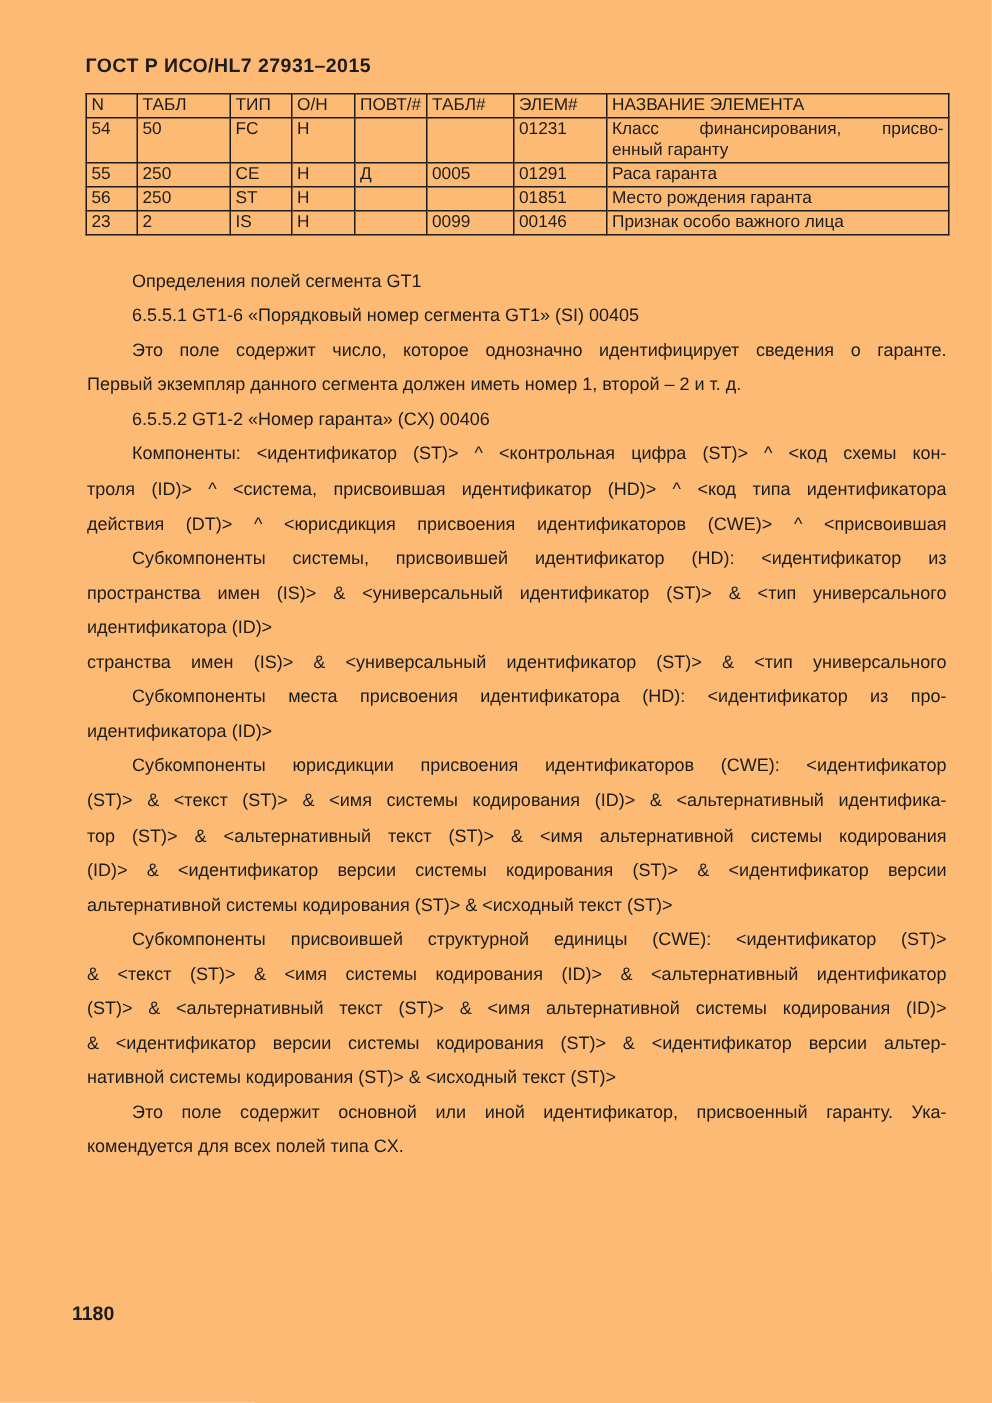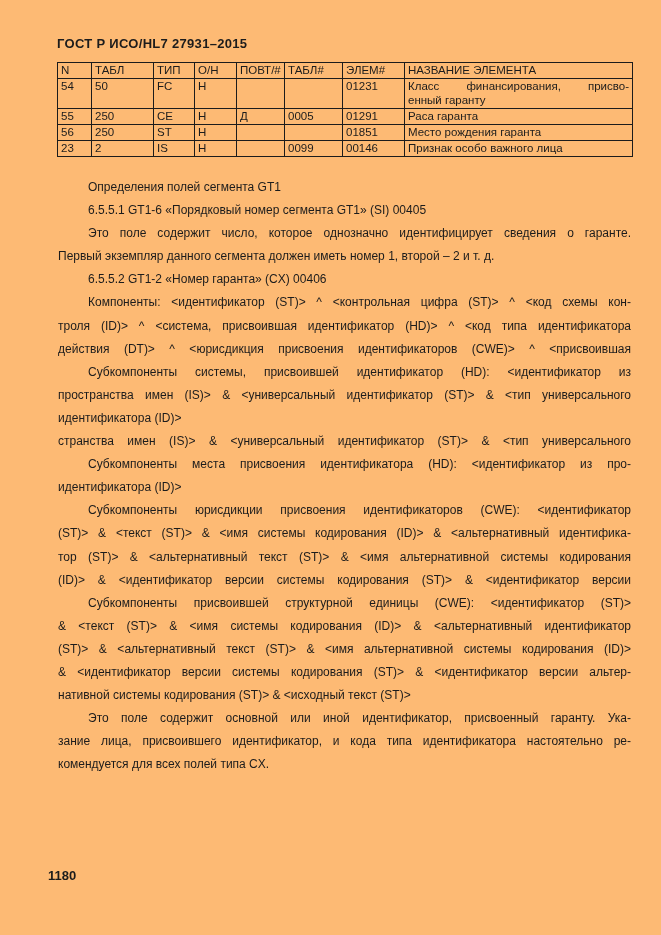--- a/index.html
+++ b/index.html
@@ -152,25 +152,25 @@
       <div class="bline first just">Субкомпоненты системы, присвоившей идентификатор (HD): &lt;идентификатор из</div>
       <div class="bline just">пространства имен (IS)&gt; &amp; &lt;универсальный идентификатор (ST)&gt; &amp; &lt;тип универсального</div>
       <div class="bline">идентификатора (ID)&gt;</div>
       <div class="bline just">странства имен (IS)&gt; &amp; &lt;универсальный идентификатор (ST)&gt; &amp; &lt;тип универсального</div>
       <div class="bline first just">Субкомпоненты места присвоения идентификатора (HD): &lt;идентификатор из про-</div>
       <div class="bline">идентификатора (ID)&gt;</div>
       <div class="bline first just">Субкомпоненты юрисдикции присвоения идентификаторов (CWE): &lt;идентификатор</div>
       <div class="bline just">(ST)&gt; &amp; &lt;текст (ST)&gt; &amp; &lt;имя системы кодирования (ID)&gt; &amp; &lt;альтернативный идентифика-</div>
       <div class="bline just">тор (ST)&gt; &amp; &lt;альтернативный текст (ST)&gt; &amp; &lt;имя альтернативной системы кодирования</div>
       <div class="bline just">(ID)&gt; &amp; &lt;идентификатор версии системы кодирования (ST)&gt; &amp; &lt;идентификатор версии</div>
+      <div class="bline">альтернативной системы кодирования (ST)&gt; &amp; &lt;исходный текст (ST)&gt;</div>
       <div class="bline first just">Субкомпоненты присвоившей структурной единицы (CWE): &lt;идентификатор (ST)&gt;</div>
       <div class="bline just">&amp; &lt;текст (ST)&gt; &amp; &lt;имя системы кодирования (ID)&gt; &amp; &lt;альтернативный идентификатор</div>
       <div class="bline just">(ST)&gt; &amp; &lt;альтернативный текст (ST)&gt; &amp; &lt;имя альтернативной системы кодирования (ID)&gt;</div>
       <div class="bline just">&amp; &lt;идентификатор версии системы кодирования (ST)&gt; &amp; &lt;идентификатор версии альтер-</div>
       <div class="bline">нативной системы кодирования (ST)&gt; &amp; &lt;исходный текст (ST)&gt;</div>
       <div class="bline first just">Это поле содержит основной или иной идентификатор, присвоенный гаранту. Ука-</div>
-      <div class="bline just">зание лица, присвоившего идентификатор, и кода типа идентификатора настоятельно ре-</div>
       <div class="bline">комендуется для всех полей типа CX.</div>
     </div>
 
   <div class="page-number">1180</div>
 
 </div>
 
 </body></html>

